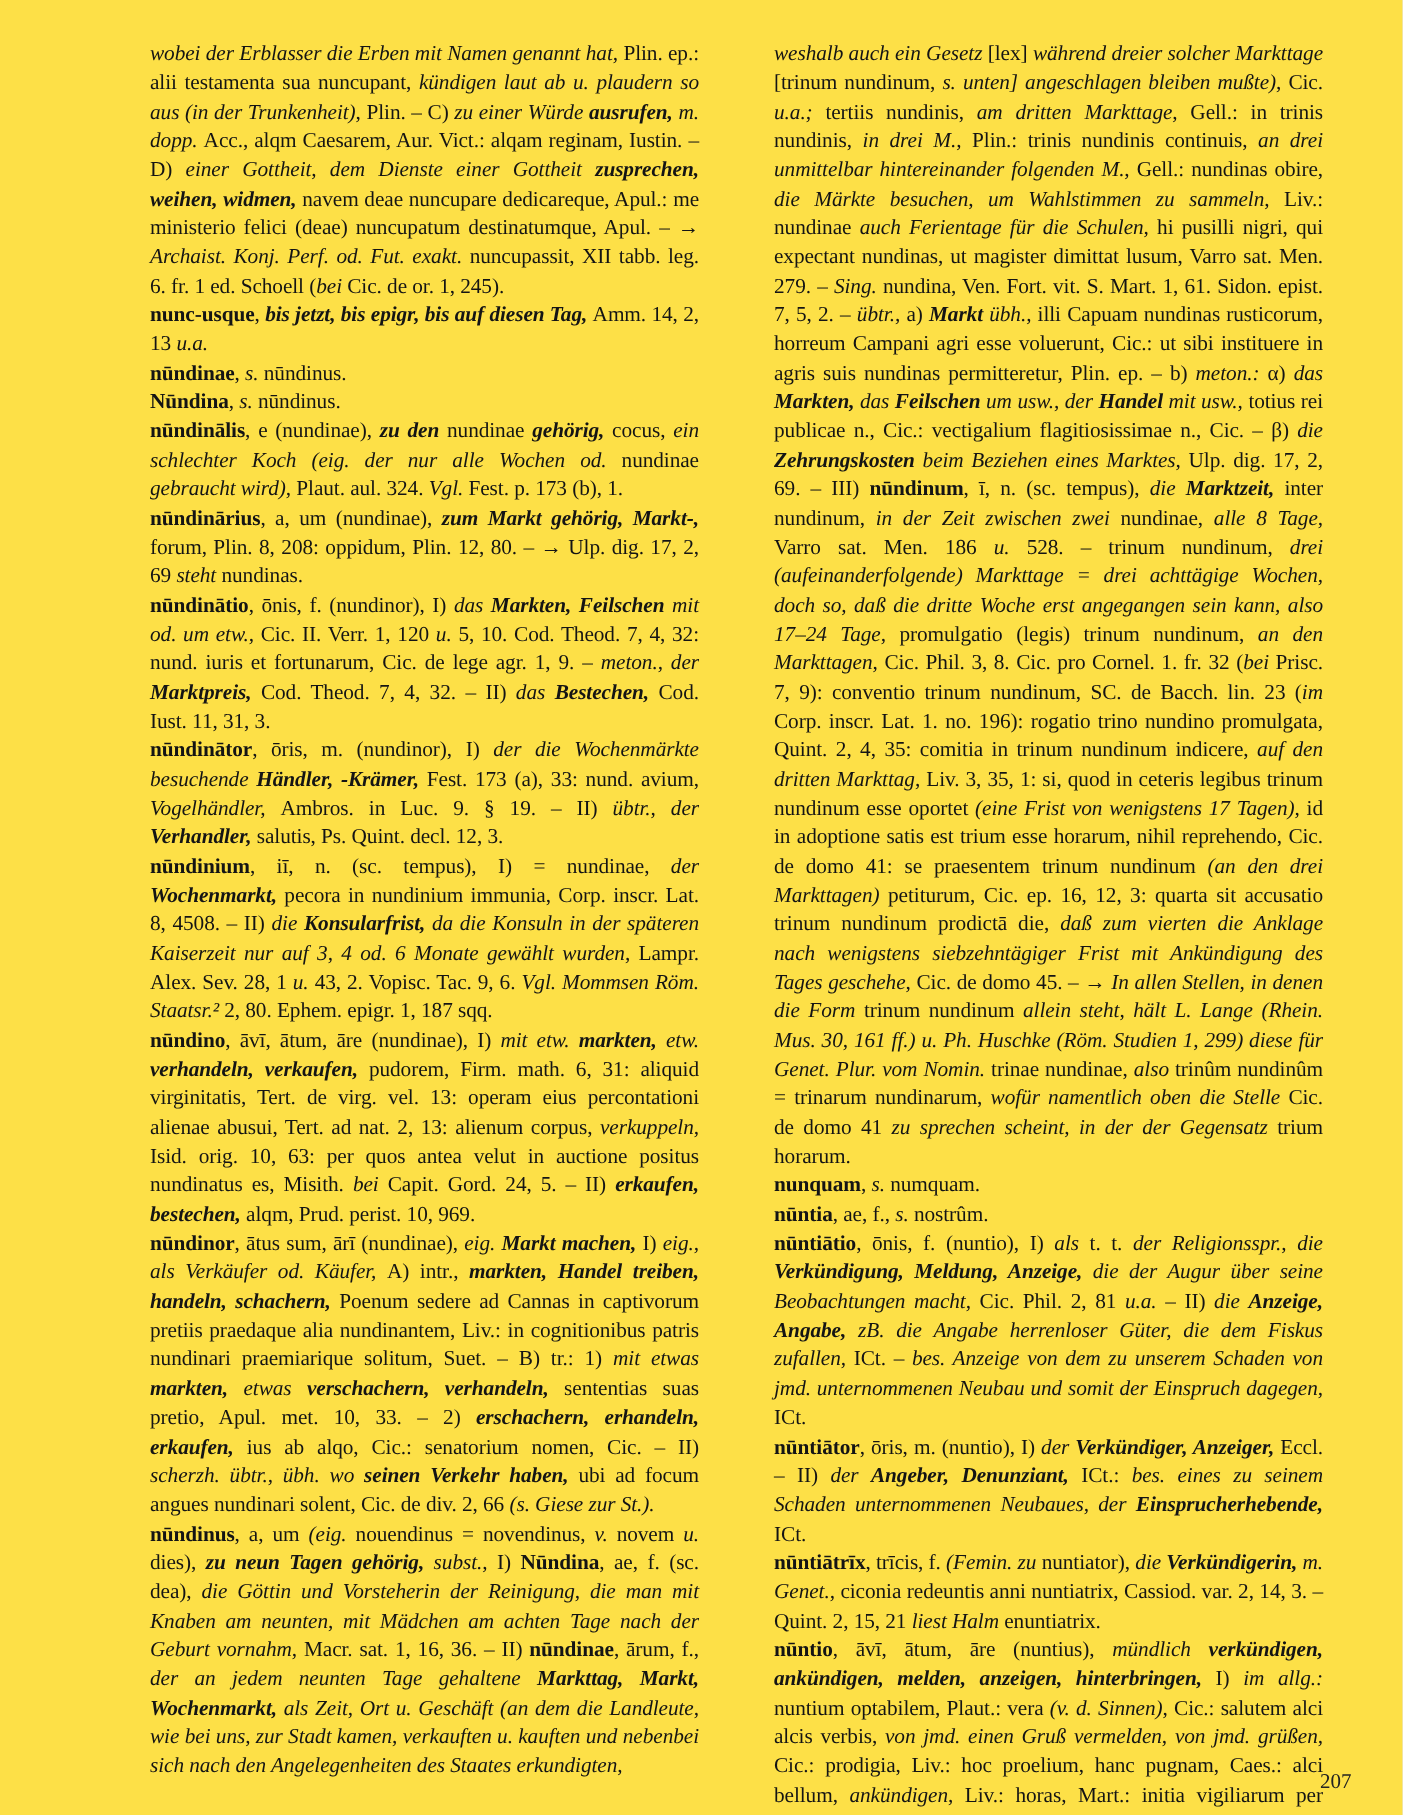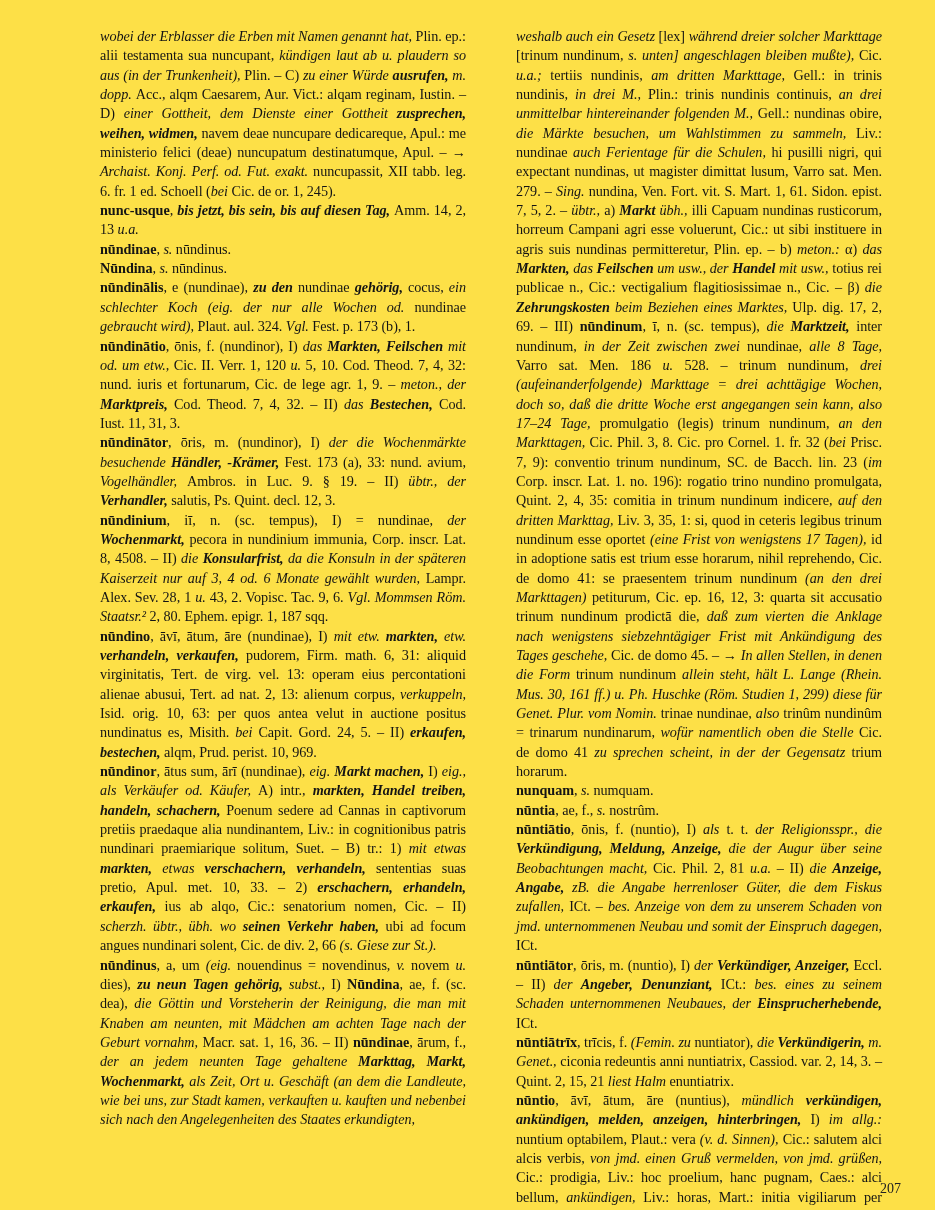--- a/index.html
+++ b/index.html
@@ -45,24 +45,25 @@
     color: #222;
   }
 </style>
 </head>
 <body>
 
 <div class="page">
   <div class="columns">
     <div class="col">
         <p class="entry"><span class="it">wobei der Erblasser die Erben mit Namen genannt hat, </span><span>Plin. ep.: alii testamenta sua nuncupant, </span><span class="it">kündigen laut ab u. plaudern so aus (in der Trunkenheit), </span><span>Plin. – C) </span><span class="it">zu einer Würde </span><span class="bdit">ausrufen, </span><span class="it">m. dopp. </span><span>Acc., alqm Caesarem, Aur. Vict.: alqam reginam, Iustin. – D) </span><span class="it">einer Gottheit, dem Dienste einer Gottheit </span><span class="bdit">zusprechen, weihen, widmen, </span><span>navem deae nuncupare dedicareque, Apul.: me ministerio felici (deae) nuncupatum destinatumque, Apul. – → </span><span class="it">Archaist. Konj. Perf. od. Fut. exakt. </span><span>nuncupassit, XII tabb. leg. 6. fr. 1 ed. Schoell (</span><span class="it">bei </span><span>Cic. de or. 1, 245).</span></p>
-        <p class="entry"><span class="bd">nunc-usque</span><span>, </span><span class="bdit">bis jetzt, bis sein, bis auf diesen Tag, </span><span>Amm. 14, 2, 13 </span><span class="it">u.a.</span></p>
+        <p class="entry"><span class="bd">nunc-usque</span><span>, </span><span class="bdit">bis jetzt, bis epigr, bis auf diesen Tag, </span><span>Amm. 14, 2, 13 </span><span class="it">u.a.</span></p>
         <p class="entry"><span class="bd">nūndinae</span><span>, </span><span class="it">s. </span><span>nūndinus.</span></p>
         <p class="entry"><span class="bd">Nūndina</span><span>, </span><span class="it">s. </span><span>nūndinus.</span></p>
         <p class="entry"><span class="bd">nūndinālis</span><span>, e (nundinae), </span><span class="bdit">zu den </span><span>nundinae </span><span class="bdit">gehörig, </span><span>cocus, </span><span class="it">ein schlechter Koch (eig. der nur alle Wochen od. </span><span>nundinae </span><span class="it">gebraucht wird), </span><span>Plaut. aul. 324. </span><span class="it">Vgl. </span><span>Fest. p. 173 (b), 1.</span></p>
+        <p class="entry"><span class="bd">nūndinārius</span><span>, a, um (nundinae), </span><span class="bdit">zum Markt gehörig, Markt-, </span><span>forum, Plin. 8, 208: oppidum, Plin. 12, 80. – → Ulp. dig. 17, 2, 69 </span><span class="it">steht </span><span>nundinas.</span></p>
         <p class="entry"><span class="bd">nūndinātio</span><span>, ōnis, f. (nundinor), I) </span><span class="it">das </span><span class="bdit">Markten, Feilschen </span><span class="it">mit od. um etw., </span><span>Cic. II. Verr. 1, 120 </span><span class="it">u. </span><span>5, 10. Cod. Theod. 7, 4, 32: nund. iuris et fortunarum, Cic. de lege agr. 1, 9. – </span><span class="it">meton., der </span><span class="bdit">Marktpreis, </span><span>Cod. Theod. 7, 4, 32. – II) </span><span class="it">das </span><span class="bdit">Bestechen, </span><span>Cod. Iust. 11, 31, 3.</span></p>
         <p class="entry"><span class="bd">nūndinātor</span><span>, ōris, m. (nundinor), I) </span><span class="it">der die Wochenmärkte besuchende </span><span class="bdit">Händler, -Krämer, </span><span>Fest. 173 (a), 33: nund. avium, </span><span class="it">Vogelhändler, </span><span>Ambros. in Luc. 9. § 19. – II) </span><span class="it">übtr., der </span><span class="bdit">Verhandler, </span><span>salutis, Ps. Quint. decl. 12, 3.</span></p>
         <p class="entry"><span class="bd">nūndinium</span><span>, iī, n. (sc. tempus), I) = nundinae, </span><span class="it">der </span><span class="bdit">Wochenmarkt, </span><span>pecora in nundinium immunia, Corp. inscr. Lat. 8, 4508. – II) </span><span class="it">die </span><span class="bdit">Konsularfrist, </span><span class="it">da die Konsuln in der späteren Kaiserzeit nur auf 3, 4 od. 6 Monate gewählt wurden, </span><span>Lampr. Alex. Sev. 28, 1 </span><span class="it">u. </span><span>43, 2. Vopisc. Tac. 9, 6. </span><span class="it">Vgl. Mommsen Röm. Staatsr.² </span><span>2, 80. Ephem. epigr. 1, 187 sqq.</span></p>
         <p class="entry"><span class="bd">nūndino</span><span>, āvī, ātum, āre (nundinae), I) </span><span class="it">mit etw. </span><span class="bdit">markten, </span><span class="it">etw. </span><span class="bdit">verhandeln, verkaufen, </span><span>pudorem, Firm. math. 6, 31: aliquid virginitatis, Tert. de virg. vel. 13: operam eius percontationi alienae abusui, Tert. ad nat. 2, 13: alienum corpus, </span><span class="it">verkuppeln, </span><span>Isid. orig. 10, 63: per quos antea velut in auctione positus nundinatus es, Misith. </span><span class="it">bei </span><span>Capit. Gord. 24, 5. – II) </span><span class="bdit">erkaufen, bestechen, </span><span>alqm, Prud. perist. 10, 969.</span></p>
         <p class="entry"><span class="bd">nūndinor</span><span>, ātus sum, ārī (nundinae), </span><span class="it">eig. </span><span class="bdit">Markt machen, </span><span>I) </span><span class="it">eig., als Verkäufer od. Käufer, </span><span>A) intr., </span><span class="bdit">markten, Handel treiben, handeln, schachern, </span><span>Poenum sedere ad Cannas in captivorum pretiis praedaque alia nundinantem, Liv.: in cognitionibus patris nundinari praemiarique solitum, Suet. – B) tr.: 1) </span><span class="it">mit etwas </span><span class="bdit">markten, </span><span class="it">etwas </span><span class="bdit">verschachern, verhandeln, </span><span>sententias suas pretio, Apul. met. 10, 33. – 2) </span><span class="bdit">erschachern, erhandeln, erkaufen, </span><span>ius ab alqo, Cic.: senatorium nomen, Cic. – II) </span><span class="it">scherzh. übtr., übh. wo </span><span class="bdit">seinen Verkehr haben, </span><span>ubi ad focum angues nundinari solent, Cic. de div. 2, 66 </span><span class="it">(s. Giese zur St.).</span></p>
         <p class="entry"><span class="bd">nūndinus</span><span>, a, um </span><span class="it">(eig. </span><span>nouendinus = novendinus, </span><span class="it">v. </span><span>novem </span><span class="it">u. </span><span>dies), </span><span class="bdit">zu neun Tagen gehörig, </span><span class="it">subst., </span><span>I) </span><span class="bd">Nūndina</span><span>, ae, f. (sc. dea), </span><span class="it">die Göttin und Vorsteherin der Reinigung, die man mit Knaben am neunten, mit Mädchen am achten Tage nach der Geburt vornahm, </span><span>Macr. sat. 1, 16, 36. – II) </span><span class="bd">nūndinae</span><span>, ārum, f., </span><span class="it">der an jedem neunten Tage gehaltene </span><span class="bdit">Markttag, Markt, Wochenmarkt, </span><span class="it">als Zeit, Ort u. Geschäft (an dem die Landleute, wie bei uns, zur Stadt kamen, verkauften u. kauften und nebenbei sich nach den Angelegenheiten des Staates erkundigten,</span></p>
       </div>
     <div class="col">
         <p class="entry"><span class="it">weshalb auch ein Gesetz </span><span>[lex] </span><span class="it">während dreier solcher Markttage </span><span>[trinum nundinum, </span><span class="it">s. unten] angeschlagen bleiben mußte), </span><span>Cic. </span><span class="it">u.a.; </span><span>tertiis nundinis, </span><span class="it">am dritten Markttage, </span><span>Gell.: in trinis nundinis, </span><span class="it">in drei M., </span><span>Plin.: trinis nundinis continuis, </span><span class="it">an drei unmittelbar hintereinander folgenden M., </span><span>Gell.: nundinas obire, </span><span class="it">die Märkte besuchen, um Wahlstimmen zu sammeln, </span><span>Liv.: nundinae </span><span class="it">auch Ferientage für die Schulen, </span><span>hi pusilli nigri, qui expectant nundinas, ut magister dimittat lusum, Varro sat. Men. 279. – </span><span class="it">Sing. </span><span>nundina, Ven. Fort. vit. S. Mart. 1, 61. Sidon. epist. 7, 5, 2. – </span><span class="it">übtr., </span><span>a) </span><span class="bdit">Markt </span><span class="it">übh., </span><span>illi Capuam nundinas rusticorum, horreum Campani agri esse voluerunt, Cic.: ut sibi instituere in agris suis nundinas permitteretur, Plin. ep. – b) </span><span class="it">meton.: </span><span>α) </span><span class="it">das </span><span class="bdit">Markten, </span><span class="it">das </span><span class="bdit">Feilschen </span><span class="it">um usw., der </span><span class="bdit">Handel </span><span class="it">mit usw., </span><span>totius rei publicae n., Cic.: vectigalium flagitiosissimae n., Cic. – β) </span><span class="it">die </span><span class="bdit">Zehrungskosten </span><span class="it">beim Beziehen eines Marktes, </span><span>Ulp. dig. 17, 2, 69. – III) </span><span class="bd">nūndinum</span><span>, ī, n. (sc. tempus), </span><span class="it">die </span><span class="bdit">Marktzeit, </span><span>inter nundinum, </span><span class="it">in der Zeit zwischen zwei </span><span>nundinae, </span><span class="it">alle 8 Tage, </span><span>Varro sat. Men. 186 </span><span class="it">u. </span><span>528. – trinum nundinum, </span><span class="it">drei (aufeinanderfolgende) Markttage = drei achttägige Wochen, doch so, daß die dritte Woche erst angegangen sein kann, also 17–24 Tage, </span><span>promulgatio (legis) trinum nundinum, </span><span class="it">an den Markttagen, </span><span>Cic. Phil. 3, 8. Cic. pro Cornel. 1. fr. 32 (</span><span class="it">bei </span><span>Prisc. 7, 9): conventio trinum nundinum, SC. de Bacch. lin. 23 (</span><span class="it">im </span><span>Corp. inscr. Lat. 1. no. 196): rogatio trino nundino promulgata, Quint. 2, 4, 35: comitia in trinum nundinum indicere, </span><span class="it">auf den dritten Markttag, </span><span>Liv. 3, 35, 1: si, quod in ceteris legibus trinum nundinum esse oportet </span><span class="it">(eine Frist von wenigstens 17 Tagen), </span><span>id in adoptione satis est trium esse horarum, nihil reprehendo, Cic. de domo 41: se praesentem trinum nundinum </span><span class="it">(an den drei Markttagen) </span><span>petiturum, Cic. ep. 16, 12, 3: quarta sit accusatio trinum nundinum prodictā die, </span><span class="it">daß zum vierten die Anklage nach wenigstens siebzehntägiger Frist mit Ankündigung des Tages geschehe, </span><span>Cic. de domo 45. – → </span><span class="it">In allen Stellen, in denen die Form </span><span>trinum nundinum </span><span class="it">allein steht, hält L. Lange (Rhein. Mus. 30, 161 ff.) u. Ph. Huschke (Röm. Studien 1, 299) diese für Genet. Plur. vom Nomin. </span><span>trinae nundinae, </span><span class="it">also </span><span>trinûm nundinûm = trinarum nundinarum, </span><span class="it">wofür namentlich oben die Stelle </span><span>Cic. de domo 41 </span><span class="it">zu sprechen scheint, in der der Gegensatz </span><span>trium horarum.</span></p>
         <p class="entry"><span class="bd">nunquam</span><span>, </span><span class="it">s. </span><span>numquam.</span></p>

